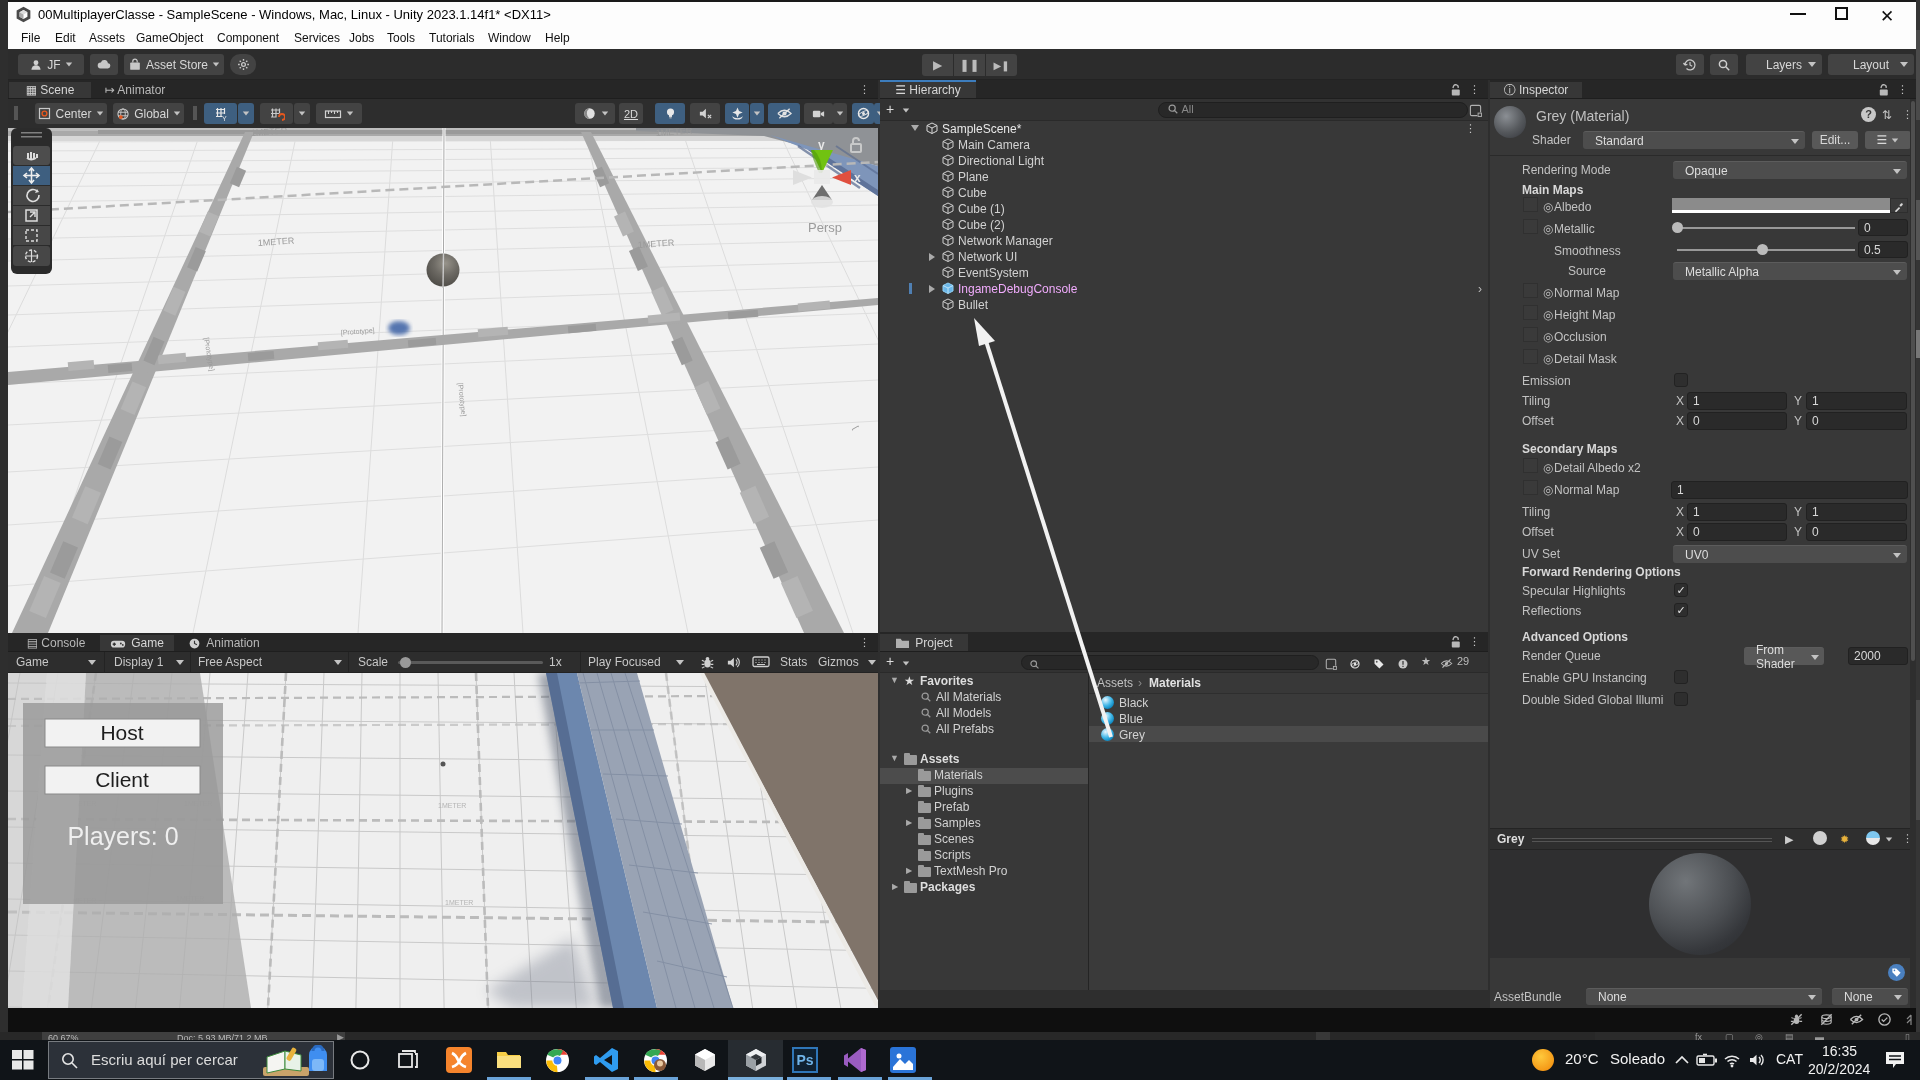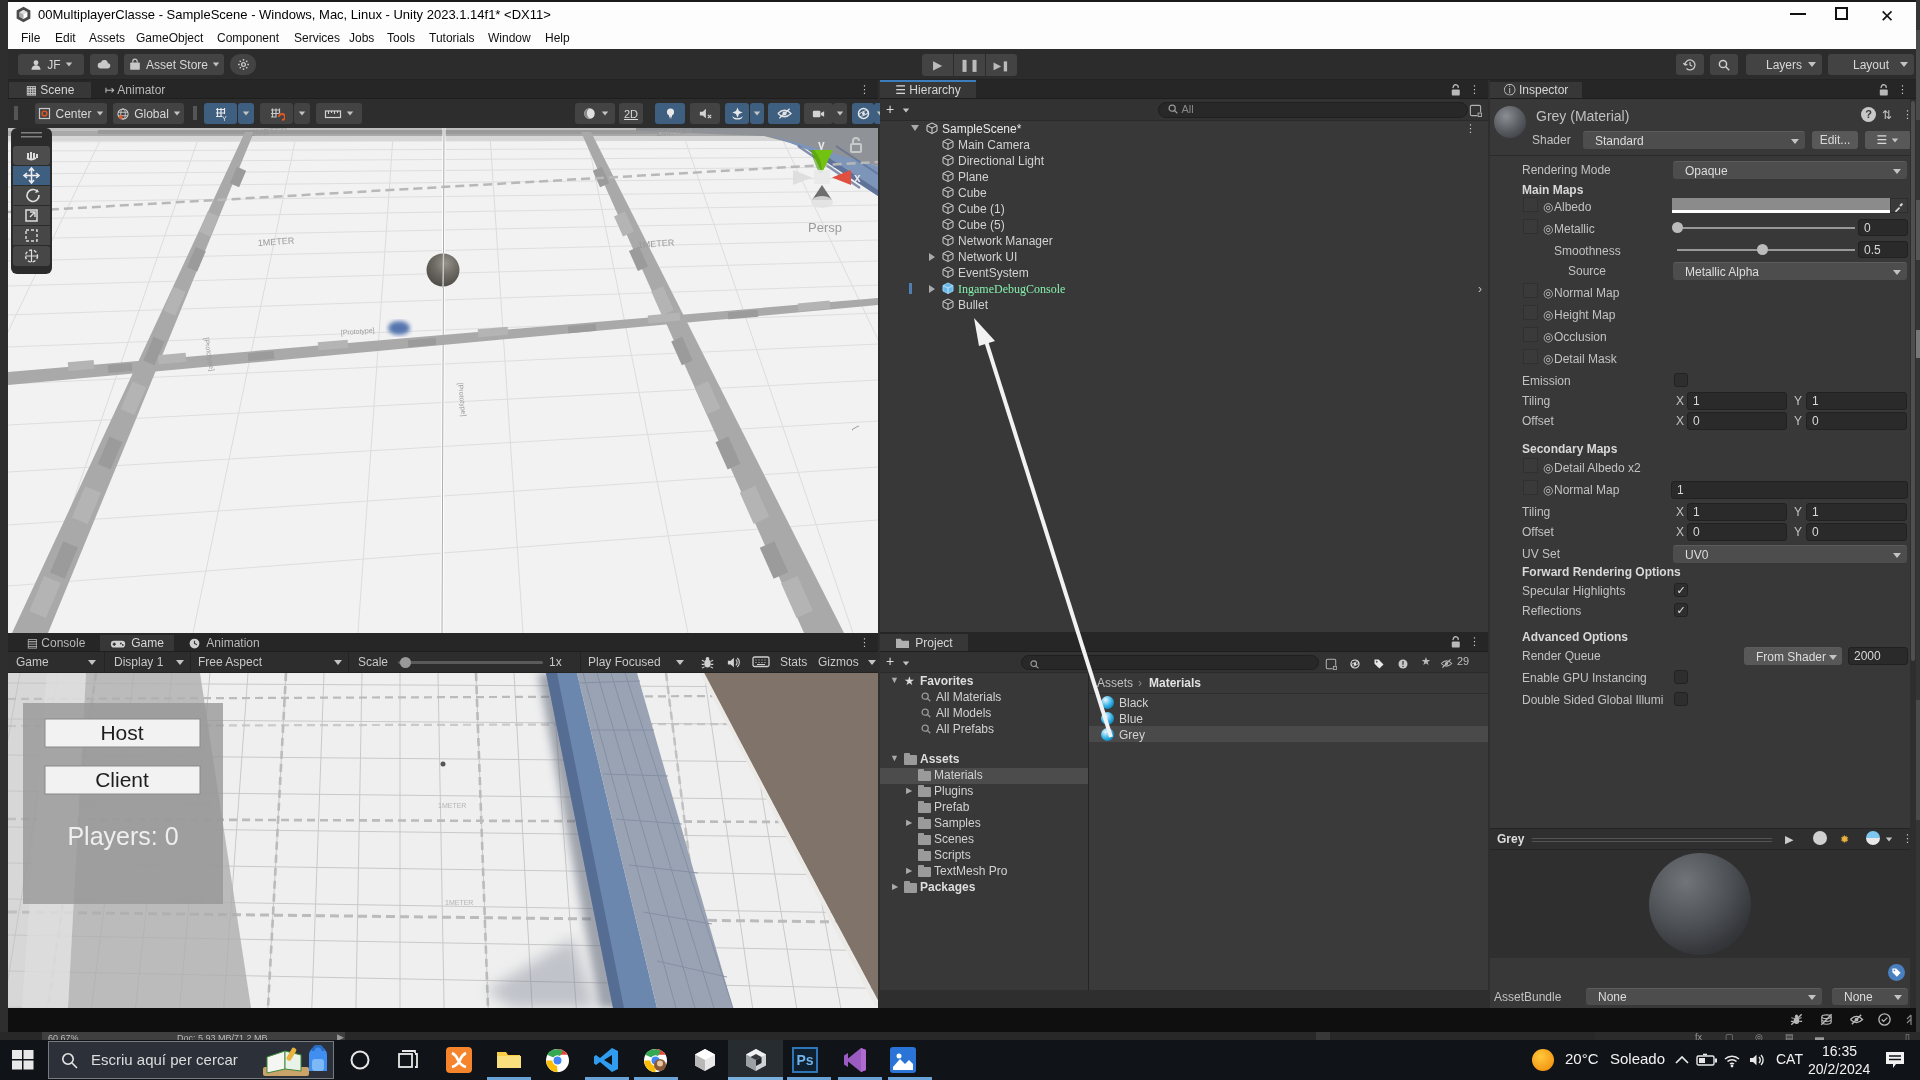--- a/index.html
+++ b/index.html
@@ -729,25 +729,25 @@
       <polygon points="49,164 55,168 49,172" fill="#aaa"></polygon>
       <rect x="29" y="162" width="3" height="11" fill="#4f7fb2"></rect>
     </svg>
     <span class="abs" style="left:62px;top:1px;color:#e8e8e8;">SampleScene*</span>
     <span class="abs kebab" style="right:12px;top:1px;">⋮</span>
     <span class="abs" style="left:78px;top:17px;">Main Camera</span>
     <span class="abs" style="left:78px;top:33px;">Directional Light</span>
     <span class="abs" style="left:78px;top:49px;">Plane</span>
     <span class="abs" style="left:78px;top:65px;">Cube</span>
     <span class="abs" style="left:78px;top:81px;">Cube (1)</span>
-    <span class="abs" style="left:78px;top:97px;">Cube (5)</span>
+    <span class="abs" style="left:78px;top:97px;">Cube (2)</span>
     <span class="abs" style="left:78px;top:113px;">Network Manager</span>
     <span class="abs" style="left:78px;top:129px;">Network UI</span>
     <span class="abs" style="left:78px;top:145px;">EventSystem</span>
-    <span class="abs" style="left:78px;top:161px;color:#86efac;font-family:Liberation Serif, serif;">IngameDebugConsole</span>
+    <span class="abs" style="left:78px;top:161px;color:#f0abfc;">IngameDebugConsole</span>
     <span class="abs" style="right:6px;top:161px;color:#bbb;">›</span>
     <span class="abs" style="left:78px;top:177px;">Bullet</span>
   </div>
 
   <div class="abs tabstrip" style="left:880px;top:632px;width:608px;height:20px;">
     <div class="tab" style="left:0px;width:88px;"><svg width="15" height="13">
           <use href="#i-fold"></use>
         </svg> Project</div>
     <div class="abs" style="right:26px;top:3px;"><svg width="13" height="13">
           <use href="#i-lock"></use>
@@ -932,21 +932,21 @@
     <div class="dd" style="left:183px;top:446px;width:234px;">UV0<span class="arr" style="position:absolute;right:6px;top:7px;"></span></div>
 
     <div class="hdr" style="left:32px;top:466px;">Forward Rendering Options</div>
     <div class="lbl" style="left:32px;top:485px;">Specular Highlights</div>
     <div class="chk" style="left:184px;top:484px;">✓</div>
     <div class="lbl" style="left:32px;top:505px;">Reflections</div>
     <div class="chk" style="left:184px;top:504px;">✓</div>
 
     <div class="hdr" style="left:32px;top:531px;">Advanced Options</div>
     <div class="lbl" style="left:32px;top:550px;">Render Queue</div>
-    <div class="dd" style="left:254px;top:548px;width:98px;background:#585858;">From Shader<span class="arr" style="position:absolute;right:5px;top:7px;"></span></div>
+    <div class="dd" style="left:254px;top:548px;width:80px;background:#585858;">From Shader<span class="arr" style="position:absolute;right:5px;top:7px;"></span></div>
     <div class="field" style="left:358px;top:548px;width:60px;">2000</div>
     <div class="lbl" style="left:32px;top:572px;">Enable GPU Instancing</div>
     <div class="chk" style="left:184px;top:571px;"></div>
     <div class="lbl" style="left:32px;top:594px;width:148px;overflow:hidden;">Double Sided Global Illumi</div>
     <div class="chk" style="left:184px;top:593px;"></div>
 
     <div class="abs" style="left:0;top:729px;width:426px;height:22px;background:#2f2f2f;border-top:1px solid #242424;border-bottom:1px solid #242424;">
       <span class="abs" style="left:7px;top:3px;color:#dedede;font-size:12px;font-weight:bold;">Grey</span>
       <span class="abs" style="left:42px;top:9px;width:240px;height:1px;background:#555;"></span>
       <span class="abs" style="left:42px;top:12px;width:240px;height:1px;background:#555;"></span>

